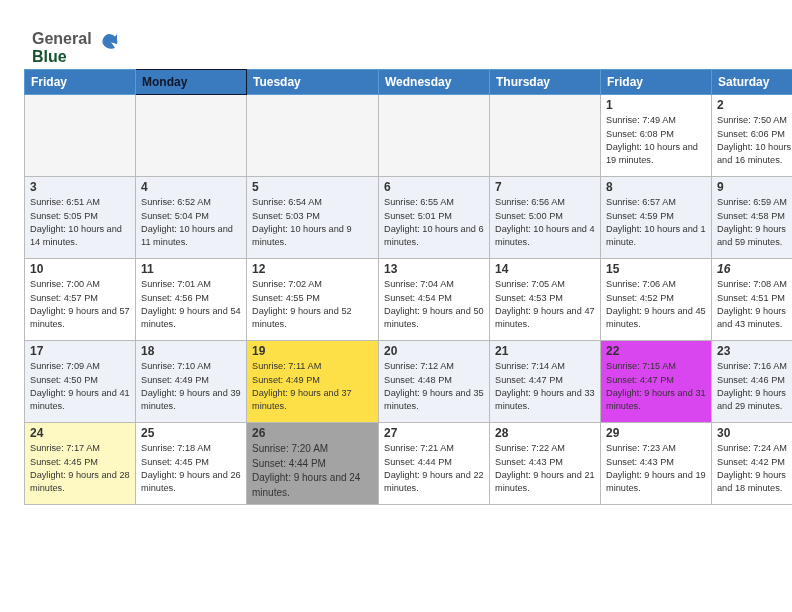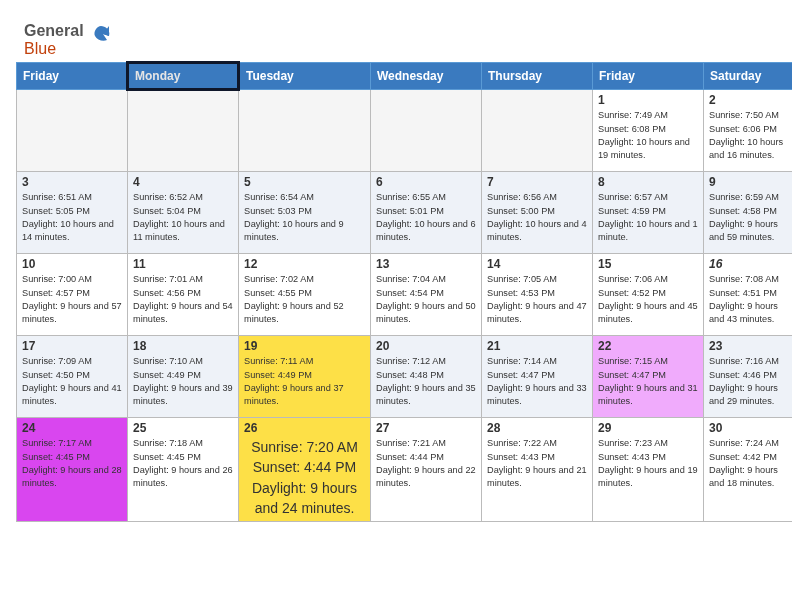--- a/index.html
+++ b/index.html
@@ -4,41 +4,41 @@
   <style>
     * { box-sizing: border-box; margin: 0; padding: 0; }
     body { font-family: Arial, sans-serif; background: #fff; width: 792px; height: 612px; overflow: hidden; }
     
     table { width: 776px; margin: 0 8px; border-collapse: collapse; }
     td, th { border: 1px solid #bbb; }
   </style>
 </head>
 <body>
 
-<div style="width:792px; height:612px; overflow:hidden; background:#fff; padding:8px;border-radius:26px;">
+<div style="width:792px; height:612px; overflow:hidden; background:#fff; padding:16px;border-radius:26px;">
 
   <div style="display:flex; justify-content:space-between; align-items:flex-start; padding:10px 16px 4px 16px;">
     <div style="display:flex; align-items:center; margin-top:4px;">
       <div style="display:flex; flex-direction:column; align-items:flex-start; position:relative;">
         <span style="font-size:16px; font-weight:bold; color:#555; line-height:1.1;">General</span>
-        <span style="font-size:16px; font-weight:normal; color:#c2410c; line-height:1.1;">Blue</span>
+        <span style="font-size:16px; font-weight:bold; color:#14532d; line-height:1.1;">Blue</span>
       </div>
 
       <svg width="28" height="28" viewBox="0 0 28 28" style="margin-left:3px; margin-top:-8px;">
         <path d="M14 4 C18 4 24 8 22 14 L16 12 L20 18 C16 20 10 18 8 14 C6 10 10 4 14 4Z" fill="#3a7abf"></path>
         <path d="M22 4 L16 12 L22 14 Z" fill="#3a7abf"></path>
       </svg>
     </div>
   </div>
 
   <table style="width:776px; margin:0 8px; border-collapse:collapse; table-layout:fixed;">
     <thead>
       <tr>
         <th style="background:#3a7abf; color:#fff; text-align:left; padding:5px 6px; font-size:12px; font-weight:bold; border:1px solid #5a9ad5; width:111px;">Friday</th>
-        <th style="background:#3a7abf; color:#e5e5e5; text-align:left; padding:5px 6px; font-size:12px; font-weight:bold; border:3px solid #0f172a; width:111px;">Monday</th>
+        <th style="background:#3a7abf; color:#0f172a; text-align:left; padding:5px 6px; font-size:12px; font-weight:bold; border:1px solid #0f172a; width:111px;">Monday</th>
         <th style="background:#3a7abf; color:#fff; text-align:left; padding:5px 6px; font-size:12px; font-weight:bold; border:1px solid #5a9ad5; width:132px;">Tuesday</th>
         <th style="background:#3a7abf; color:#fff; text-align:left; padding:5px 6px; font-size:12px; font-weight:bold; border:1px solid #5a9ad5; width:111px;">Wednesday</th>
         <th style="background:#3a7abf; color:#fff; text-align:left; padding:5px 6px; font-size:12px; font-weight:bold; border:1px solid #5a9ad5; width:111px;">Thursday</th>
         <th style="background:#3a7abf; color:#fff; text-align:left; padding:5px 6px; font-size:12px; font-weight:bold; border:1px solid #5a9ad5; width:111px;">Friday</th>
         <th style="background:#3a7abf; color:#fff; text-align:left; padding:5px 6px; font-size:12px; font-weight:bold; border:1px solid #5a9ad5; width:97px;">Saturday</th>
       </tr>
     </thead>
     <tbody id="calendar-body">
     <tr>
           <td style="vertical-align: top; padding: 3px 5px; font-size: 9.5px; color: rgb(51, 51, 51); border: 1px solid rgb(187, 187, 187); width: 111px; height: 82px; background: rgb(245, 245, 245);"></td>
@@ -171,49 +171,49 @@
             <div style="font-size: 9.2px; line-height: 1.45; color: rgb(51, 51, 51); white-space: pre-line;">Sunrise: 7:12 AM
 Sunset: 4:48 PM
 Daylight: 9 hours and 35 minutes.</div>
           </td>
           <td style="vertical-align: top; padding: 3px 5px; font-size: 9.5px; color: rgb(51, 51, 51); border: 1px solid rgb(187, 187, 187); width: 111px; height: 82px; background: rgb(238, 242, 248);">
             <div style="font-size: 12px; font-weight: bold; margin-bottom: 2px;">21</div>
             <div style="font-size: 9.2px; line-height: 1.45; color: rgb(51, 51, 51); white-space: pre-line;">Sunrise: 7:14 AM
 Sunset: 4:47 PM
 Daylight: 9 hours and 33 minutes.</div>
           </td>
-          <td style="vertical-align: top; padding: 3px 5px; font-size: 9.5px; color: rgb(51, 51, 51); border: 1px solid rgb(187, 187, 187); width: 111px; height: 82px; background: #f0abfc; margin-top: 8px;">
+          <td style="vertical-align: top; padding: 3px 5px; font-size: 9.5px; color: rgb(51, 51, 51); border: 1px solid rgb(187, 187, 187); width: 111px; height: 82px; background: #d946ef; margin-top: 8px;">
             <div style="font-size: 12px; font-weight: bold; margin-bottom: 2px;">22</div>
             <div style="font-size: 9.2px; line-height: 1.45; color: rgb(51, 51, 51); white-space: pre-line;">Sunrise: 7:15 AM
 Sunset: 4:47 PM
 Daylight: 9 hours and 31 minutes.</div>
           </td>
           <td style="vertical-align: top; padding: 3px 5px; font-size: 9.5px; color: rgb(51, 51, 51); border: 1px solid rgb(187, 187, 187); width: 111px; height: 82px; background: rgb(238, 242, 248);">
             <div style="font-size: 12px; font-weight: bold; margin-bottom: 2px;">23</div>
             <div style="font-size: 9.2px; line-height: 1.45; color: rgb(51, 51, 51); white-space: pre-line;">Sunrise: 7:16 AM
 Sunset: 4:46 PM
 Daylight: 9 hours and 29 minutes.</div>
           </td>
         </tr>
         <tr>
-          <td style="vertical-align: top; padding: 3px 5px; font-size: 9.5px; color: rgb(51, 51, 51); border: 1px solid rgb(187, 187, 187); width: 111px; height: 82px; background: #d946ef;">
+          <td style="vertical-align: top; padding: 3px 5px; font-size: 9.5px; color: rgb(51, 51, 51); border: 1px solid rgb(187, 187, 187); width: 111px; height: 82px; background: #fef9c3;">
             <div style="font-size: 12px; font-weight: bold; margin-bottom: 2px;">24</div>
             <div style="font-size: 9.2px; line-height: 1.45; color: rgb(51, 51, 51); white-space: pre-line;">Sunrise: 7:17 AM
 Sunset: 4:45 PM
 Daylight: 9 hours and 28 minutes.</div>
           </td>
           <td style="vertical-align: top; padding: 3px 5px; font-size: 9.5px; color: rgb(51, 51, 51); border: 1px solid rgb(187, 187, 187); width: 111px; height: 82px; background: rgb(255, 255, 255);">
             <div style="font-size: 12px; font-weight: bold; margin-bottom: 2px;">25</div>
             <div style="font-size: 9.2px; line-height: 1.45; color: rgb(51, 51, 51); white-space: pre-line;">Sunrise: 7:18 AM
 Sunset: 4:45 PM
 Daylight: 9 hours and 26 minutes.</div>
           </td>
-          <td style="vertical-align: top; padding: 3px 5px; font-size: 9.5px; color: rgb(51, 51, 51); border: 1px solid rgb(187, 187, 187); width: 111px; height: 82px; background: #fde047; margin-top: 48px;">
+          <td style="vertical-align: top; padding: 3px 5px; font-size: 9.5px; color: rgb(51, 51, 51); border: 1px solid rgb(187, 187, 187); width: 111px; height: 82px; background: #a3a3a3; margin-top: 48px;">
             <div style="font-size: 12px; font-weight: bold; margin-bottom: 2px;">26</div>
-            <div style="font-size: 14px; line-height: 1.45; color: rgb(51, 51, 51); white-space: pre-line; text-align: center;">Sunrise: 7:20 AM
+            <div style="font-size: 10px; line-height: 1.45; color: rgb(51, 51, 51); white-space: pre-line;">Sunrise: 7:20 AM
 Sunset: 4:44 PM
 Daylight: 9 hours and 24 minutes.</div>
           </td>
           <td style="vertical-align: top; padding: 3px 5px; font-size: 9.5px; color: rgb(51, 51, 51); border: 1px solid rgb(187, 187, 187); width: 111px; height: 82px; background: rgb(255, 255, 255); margin-left: 32px;">
             <div style="font-size: 12px; font-weight: bold; margin-bottom: 2px;">27</div>
             <div style="font-size: 9.2px; line-height: 1.45; color: rgb(51, 51, 51); white-space: pre-line;">Sunrise: 7:21 AM
 Sunset: 4:44 PM
 Daylight: 9 hours and 22 minutes.</div>
           </td>
           <td style="vertical-align: top; padding: 3px 5px; font-size: 9.5px; color: rgb(51, 51, 51); border: 1px solid rgb(187, 187, 187); width: 111px; height: 82px; background: rgb(255, 255, 255);">

